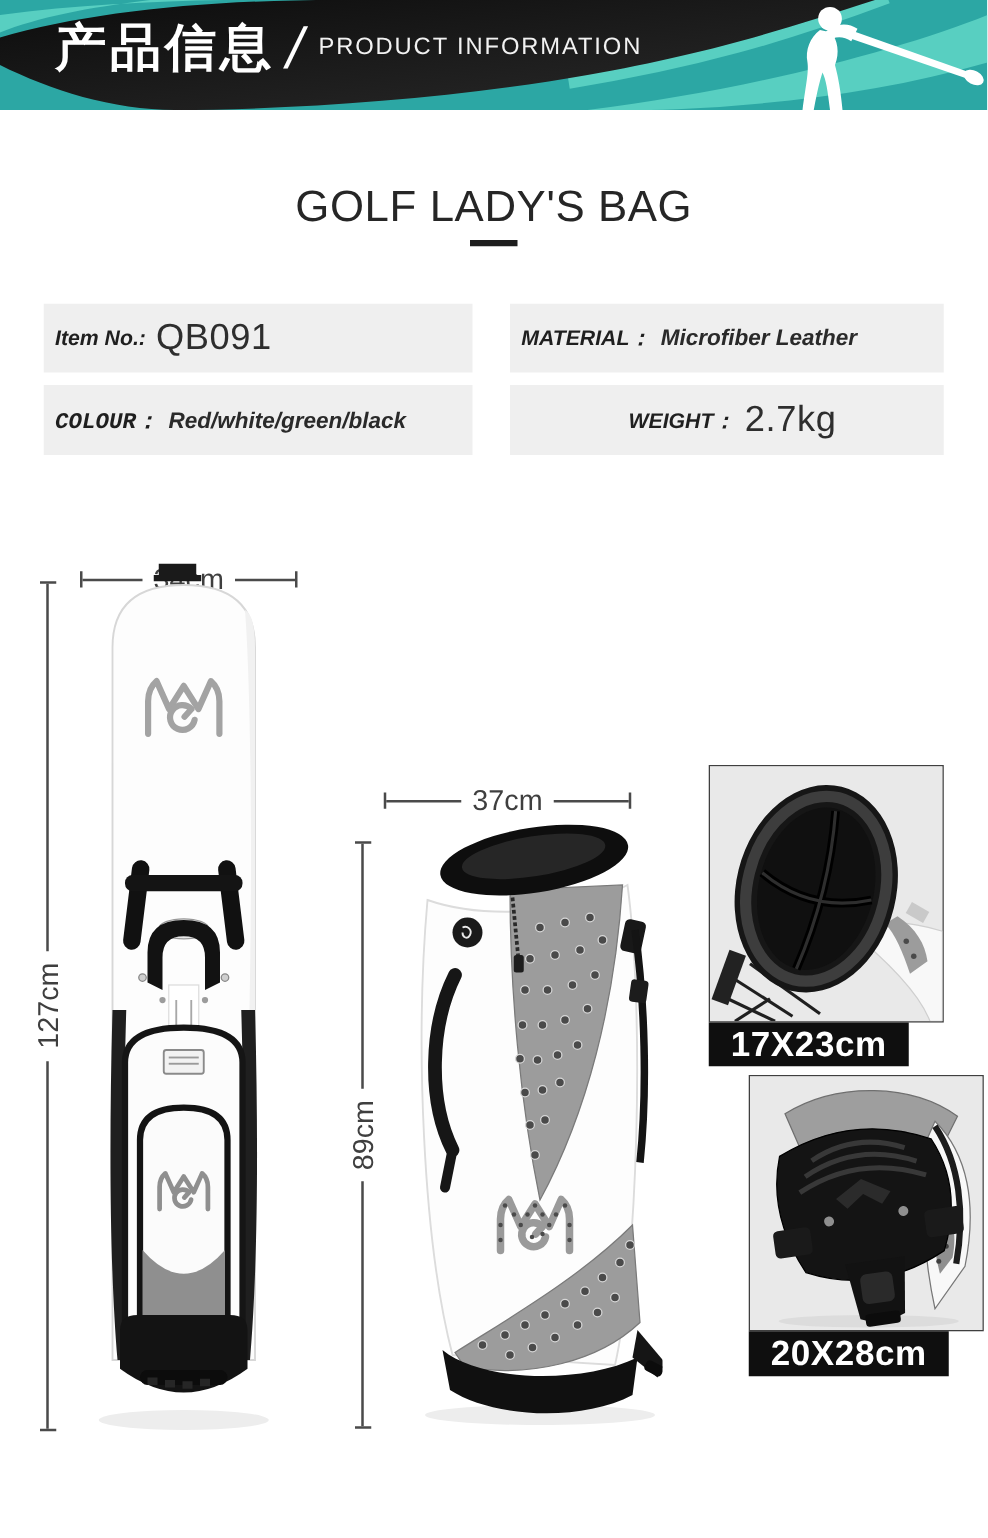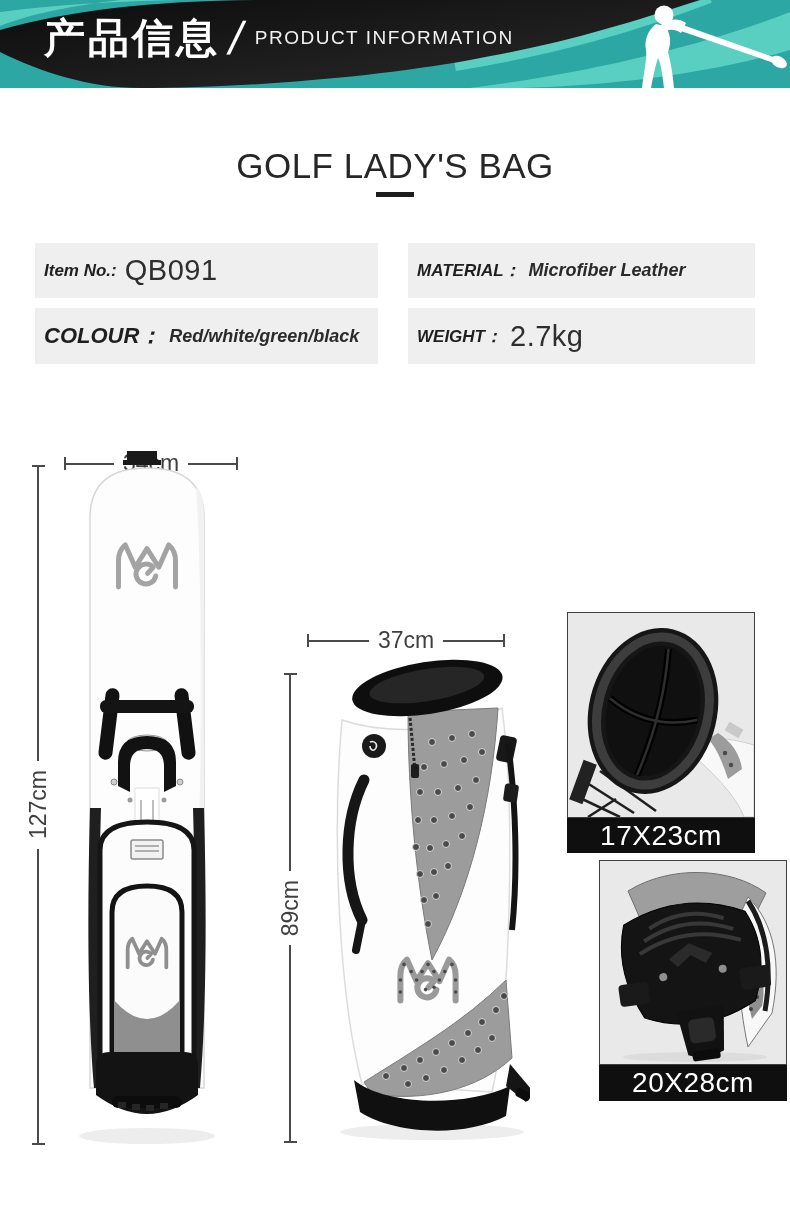--- a/index.html
+++ b/index.html
@@ -20,41 +20,41 @@
   .title-underline{position:absolute;left:376px;top:192px;width:38px;height:5px;background:#1d1d1d;}
 
   
   .spec{position:absolute;background:#efefef;display:flex;align-items:center;padding-left:9px;box-sizing:border-box;}
   .spec .lab{font-style:italic;font-weight:bold;color:#1f1f1f;font-size:17px;white-space:nowrap;}
   .spec .val{font-style:italic;color:#2a2a2a;font-size:18px;margin-left:8px;white-space:nowrap;font-weight:bold;}
   .spec .val.big{font-style:normal;font-size:29px;font-weight:400;color:#2e2e2e;letter-spacing:.5px;}
   #spec-item   {left:35px; top:243px;width:343px;height:55px;}
   #spec-mat    {left:408px;top:243px;width:347px;height:55px;}
   #spec-col    {left:35px; top:308px;width:343px;height:56px;}
-  #spec-wgt    {left:408px;top:308px;width:347px;height:56px;}
-  #spec-col .lab{font-size:22px;}
+  #spec-wgt    {left:408px;top:308px;width:347px;height:56px;justify-content:center;}
+  #spec-col .lab{font-size:18px;font-family:Liberation Mono, monospace;}
 
   
   .hdim{position:absolute;display:flex;align-items:center;color:#3f3f3f;font-size:23px;}
   .hdim .tick{width:2px;height:13px;background:#4a4a4a;}
   .hdim .seg{flex:1;height:2px;background:#4a4a4a;}
   .hdim .lbl{padding:0 9px;white-space:nowrap;}
   .vdim{position:absolute;display:flex;flex-direction:column;align-items:center;width:14px;color:#3f3f3f;font-size:23px;}
   .vdim .tick{height:2px;width:13px;background:#4a4a4a;}
   .vdim .seg{flex:1;width:2px;background:#4a4a4a;}
   .vdim .lbl{writing-mode:vertical-rl;transform:rotate(180deg);padding:9px 0;white-space:nowrap;}
 
   
   .illus{position:absolute;}
 
   
   .card{position:absolute;width:188px;}
   .card .photo{width:188px;background:#e9e9e9;border:1px solid #3f3f3f;box-sizing:border-box;overflow:hidden;}
-  .card .bar{width:188px;background:#0f0f0f;color:#ffffff;display:flex;align-items:center;justify-content:center;
-             font-size:28px;font-weight:normal;letter-spacing:.5px;}
+  .card .bar{width:160px;background:#0f0f0f;color:#ffffff;display:flex;align-items:center;justify-content:center;
+             font-size:28px;font-weight:bold;letter-spacing:.5px;}
   #card-top .photo{height:206px;}   #card-top .bar{height:35px;}
   #card-base .photo{height:205px;}  #card-base .bar{height:36px;}
 </style>
 </head>
 <body>
 
 <div id="page">
 
   <div class="header">
     <svg width="790" height="88" viewBox="0 0 790 88">

